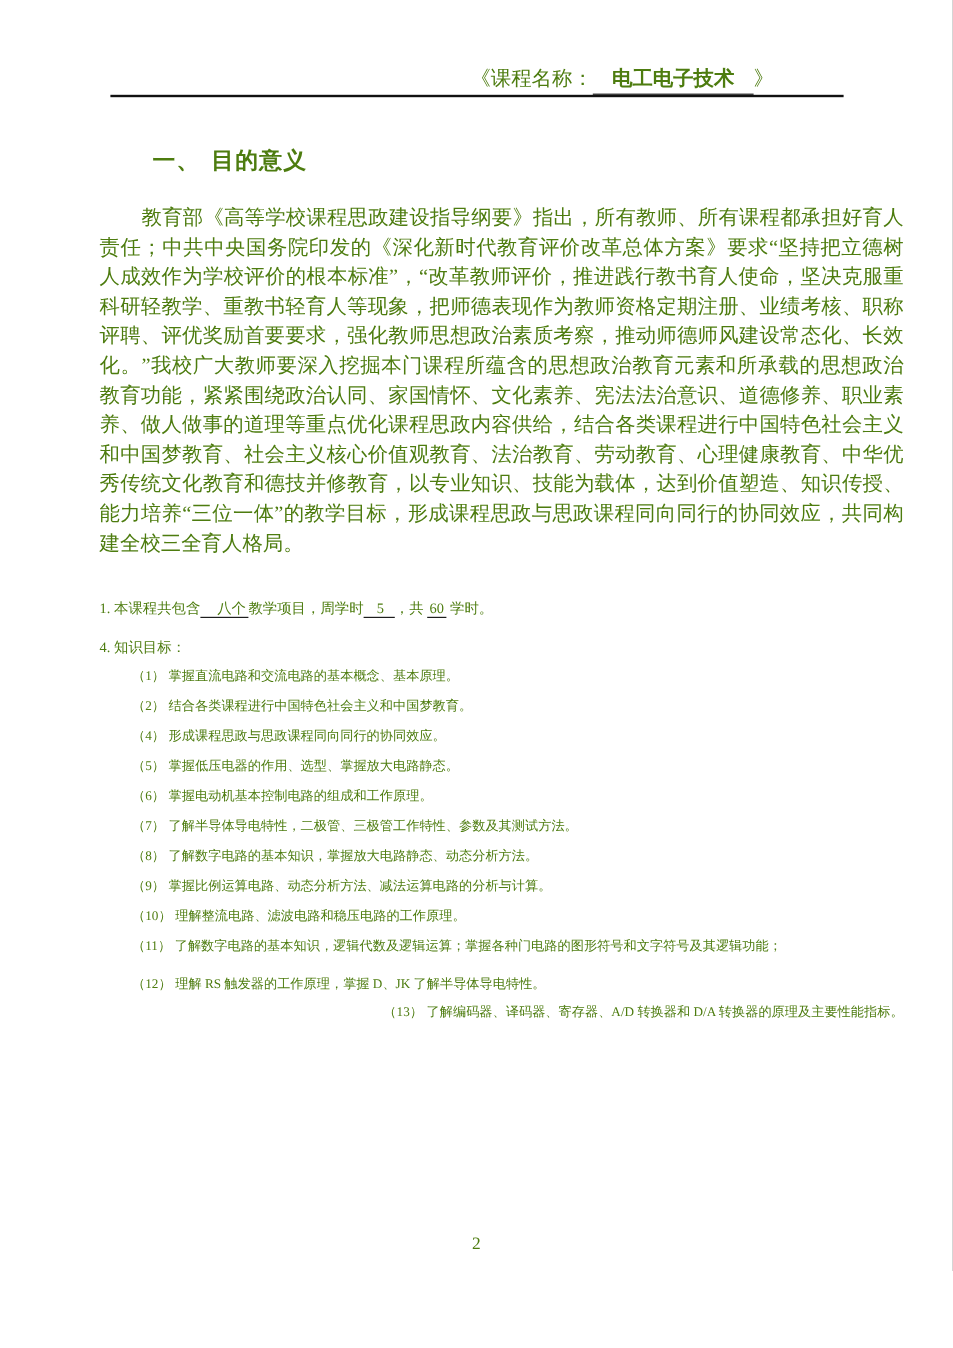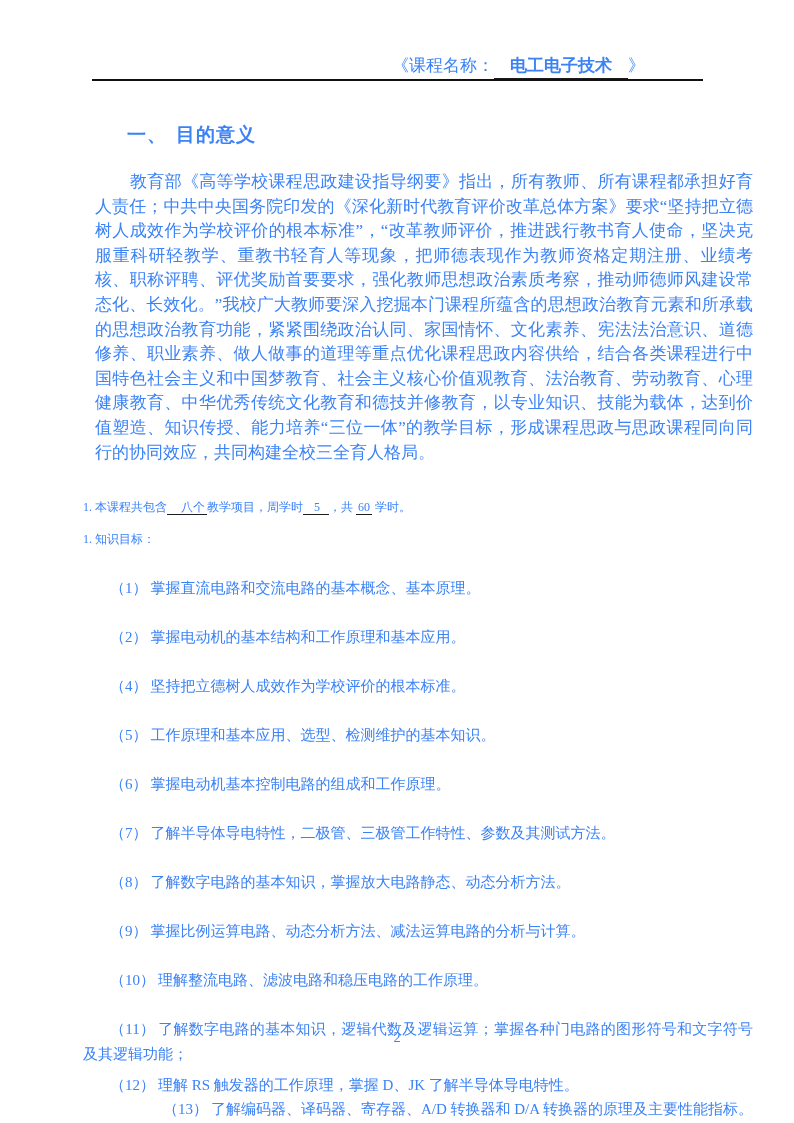--- a/index.html
+++ b/index.html
@@ -2,21 +2,21 @@
 <html lang="zh"><head>
 <meta charset="utf-8">
 <style>
   html,body{margin:0;padding:0;background:#888;}
   .page{
     position:relative;
     width:794px;height:1123px;
     margin:0 auto;
     background:#ffffff;
     font-family:"Liberation Serif","DejaVu Serif",serif;
-    color:#3b82f6;
+    color:#4d7c0f;
     overflow:hidden;
   }
   
   .hdr{
     position:absolute;top:54px;left:92px;width:611px;
     font-size:17px;line-height:24px;
     text-align:right;padding-right:0;
     box-sizing:border-box;
   }
   .hdr-inner{display:inline-block;margin-right:58px;}
@@ -33,36 +33,36 @@
   
   .main{position:absolute;left:83px;top:112px;width:670px;}
   .sec-h{
     font-size:19px;font-weight:bold;letter-spacing:1px;
     line-height:26px;margin:0 0 0 44px;
   }
   .sec-h .sec-num{margin-right:9px;}
   #sec1{margin-top:10px;}
   #sec2{margin-top:18px;}
   .intro{
-    margin:22px 0 0 12px;
+    margin:22px 0 0 0;
     font-size:17px;line-height:24.6px;
     text-align:justify;text-justify:inter-character;
     text-indent:35px;
   }
   .numline{font-size:12px;line-height:25px;margin:0;}
   #item1{margin-top:30px;}
   #item2{margin-top:7px;}
   .u{
     text-decoration:none;
     border-bottom:1.3px solid #1d1d1d;
     padding:0 2px;
   }
   .u.wide{padding:0 9px 0 11px;}
   .obj{
-    font-size:15px;line-height:25px;margin:24px 0 0 0;
+    font-size:11px;line-height:25px;margin:0 0 0 0;
     text-indent:27px;
     text-align:justify;text-justify:inter-character;
   }
   .obj .obj-num{margin-right:3px;}
   #obj13{margin-top:-1px;white-space:nowrap;text-align:right;}
   #obj12{margin-top:6px;}
   
   .pageno{
     position:absolute;top:1028px;left:0;width:100%;
     text-align:center;font-size:14.5px;line-height:18px;
@@ -86,26 +86,26 @@
       <span class="sec-num">一、</span><span>目的意义</span>
     </h2>
 
     <p class="intro">教育部《高等学校课程思政建设指导纲要》指出，所有教师、所有课程都承担好育人责任；中共中央国务院印发的《深化新时代教育评价改革总体方案》要求“坚持把立德树人成效作为学校评价的根本标准”，“改革教师评价，推进践行教书育人使命，坚决克服重科研轻教学、重教书轻育人等现象，把师德表现作为教师资格定期注册、业绩考核、职称评聘、评优奖励首要要求，强化教师思想政治素质考察，推动师德师风建设常态化、长效化。”我校广大教师要深入挖掘本门课程所蕴含的思想政治教育元素和所承载的思想政治教育功能，紧紧围绕政治认同、家国情怀、文化素养、宪法法治意识、道德修养、职业素养、做人做事的道理等重点优化课程思政内容供给，结合各类课程进行中国特色社会主义和中国梦教育、社会主义核心价值观教育、法治教育、劳动教育、心理健康教育、中华优秀传统文化教育和德技并修教育，以专业知识、技能为载体，达到价值塑造、知识传授、能力培养“三位一体”的教学目标，形成课程思政与思政课程同向同行的协同效应，共同构建全校三全育人格局。</p>
 
 
     <p class="numline" id="item1">
       <span>1. 本课程共包含</span><span class="u">　八个</span><span>教学项目，周学时</span><span class="u wide">5</span><span>，共 </span><span class="u">60</span><span> 学时。</span>
     </p>
 
-    <p class="numline" id="item2">1. 知识目标：</p>
+    <p class="numline" id="item2">4. 知识目标：</p>
 
     <p class="obj"><span class="obj-num">（1）</span><span>掌握直流电路和交流电路的基本概念、基本原理。</span></p>
-    <p class="obj"><span class="obj-num">（2）</span><span>掌握电动机的基本结构和工作原理和基本应用。</span></p>
-    <p class="obj"><span class="obj-num">（4）</span><span>坚持把立德树人成效作为学校评价的根本标准。</span></p>
-    <p class="obj"><span class="obj-num">（5）</span><span>工作原理和基本应用、选型、检测维护的基本知识。</span></p>
+    <p class="obj"><span class="obj-num">（2）</span><span>结合各类课程进行中国特色社会主义和中国梦教育。</span></p>
+    <p class="obj"><span class="obj-num">（4）</span><span>形成课程思政与思政课程同向同行的协同效应。</span></p>
+    <p class="obj"><span class="obj-num">（5）</span><span>掌握低压电器的作用、选型、掌握放大电路静态。</span></p>
     <p class="obj"><span class="obj-num">（6）</span><span>掌握电动机基本控制电路的组成和工作原理。</span></p>
     <p class="obj"><span class="obj-num">（7）</span><span>了解半导体导电特性，二极管、三极管工作特性、参数及其测试方法。</span></p>
     <p class="obj"><span class="obj-num">（8）</span><span>了解数字电路的基本知识，掌握放大电路静态、动态分析方法。</span></p>
     <p class="obj"><span class="obj-num">（9）</span><span>掌握比例运算电路、动态分析方法、减法运算电路的分析与计算。</span></p>
     <p class="obj"><span class="obj-num">（10）</span><span>理解整流电路、滤波电路和稳压电路的工作原理。</span></p>
     <p class="obj"><span class="obj-num">（11）</span><span>了解数字电路的基本知识，逻辑代数及逻辑运算；掌握各种门电路的图形符号和文字符号及其逻辑功能；</span></p>
     <p class="obj" id="obj12"><span class="obj-num">（12）</span><span>理解 RS 触发器的工作原理，掌握 D、JK 了解半导体导电特性。</span></p>
     <p class="obj" id="obj13"><span class="obj-num">（13）</span><span>了解编码器、译码器、寄存器、A/D 转换器和 D/A 转换器的原理及主要性能指标。</span></p>
 
   </div>

